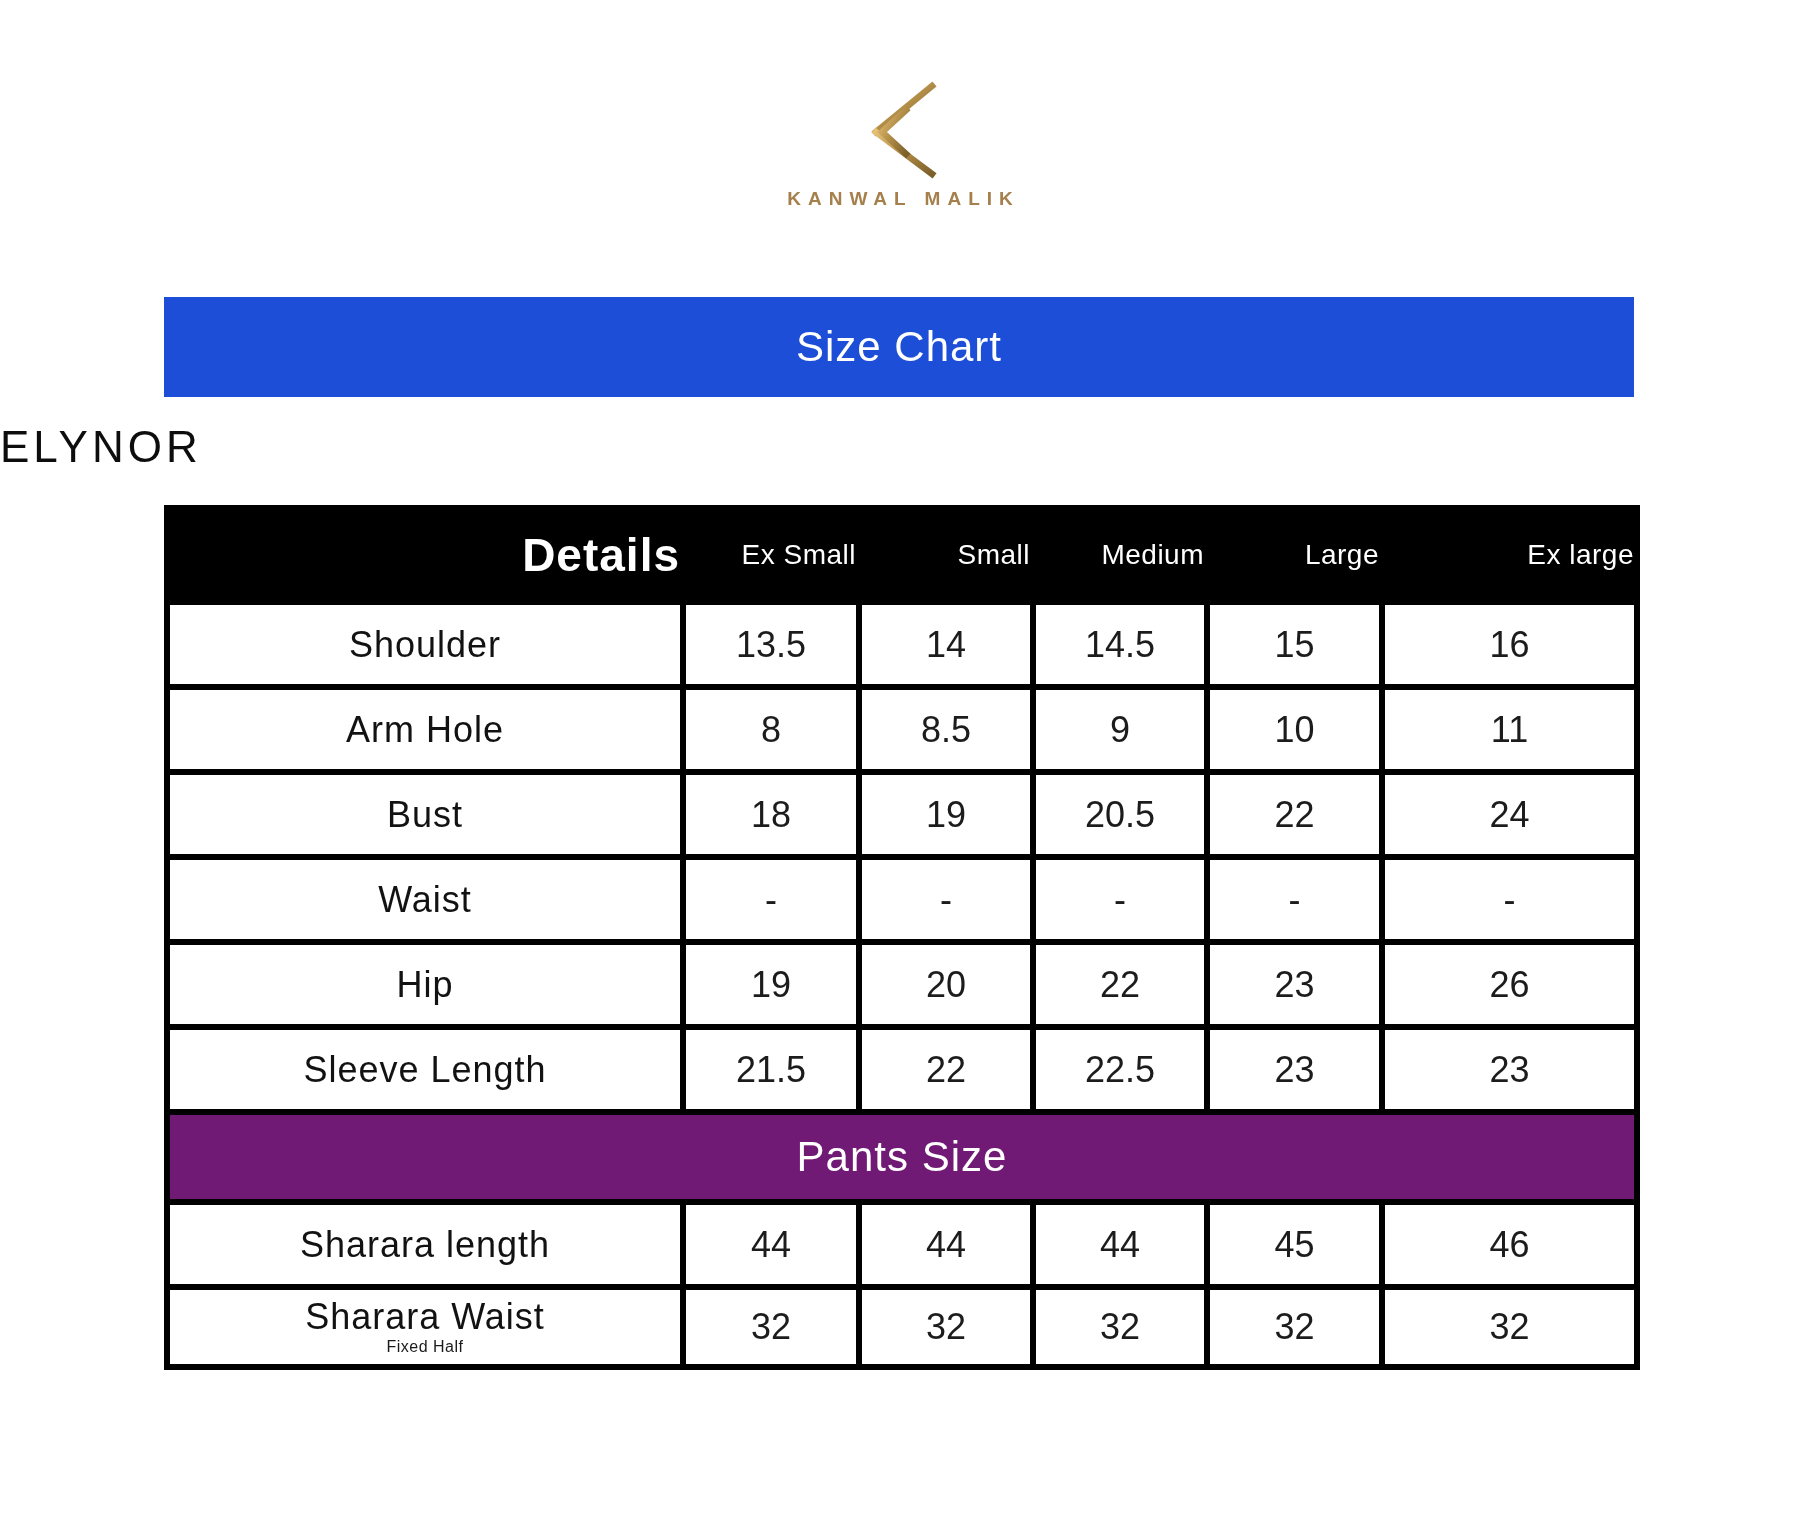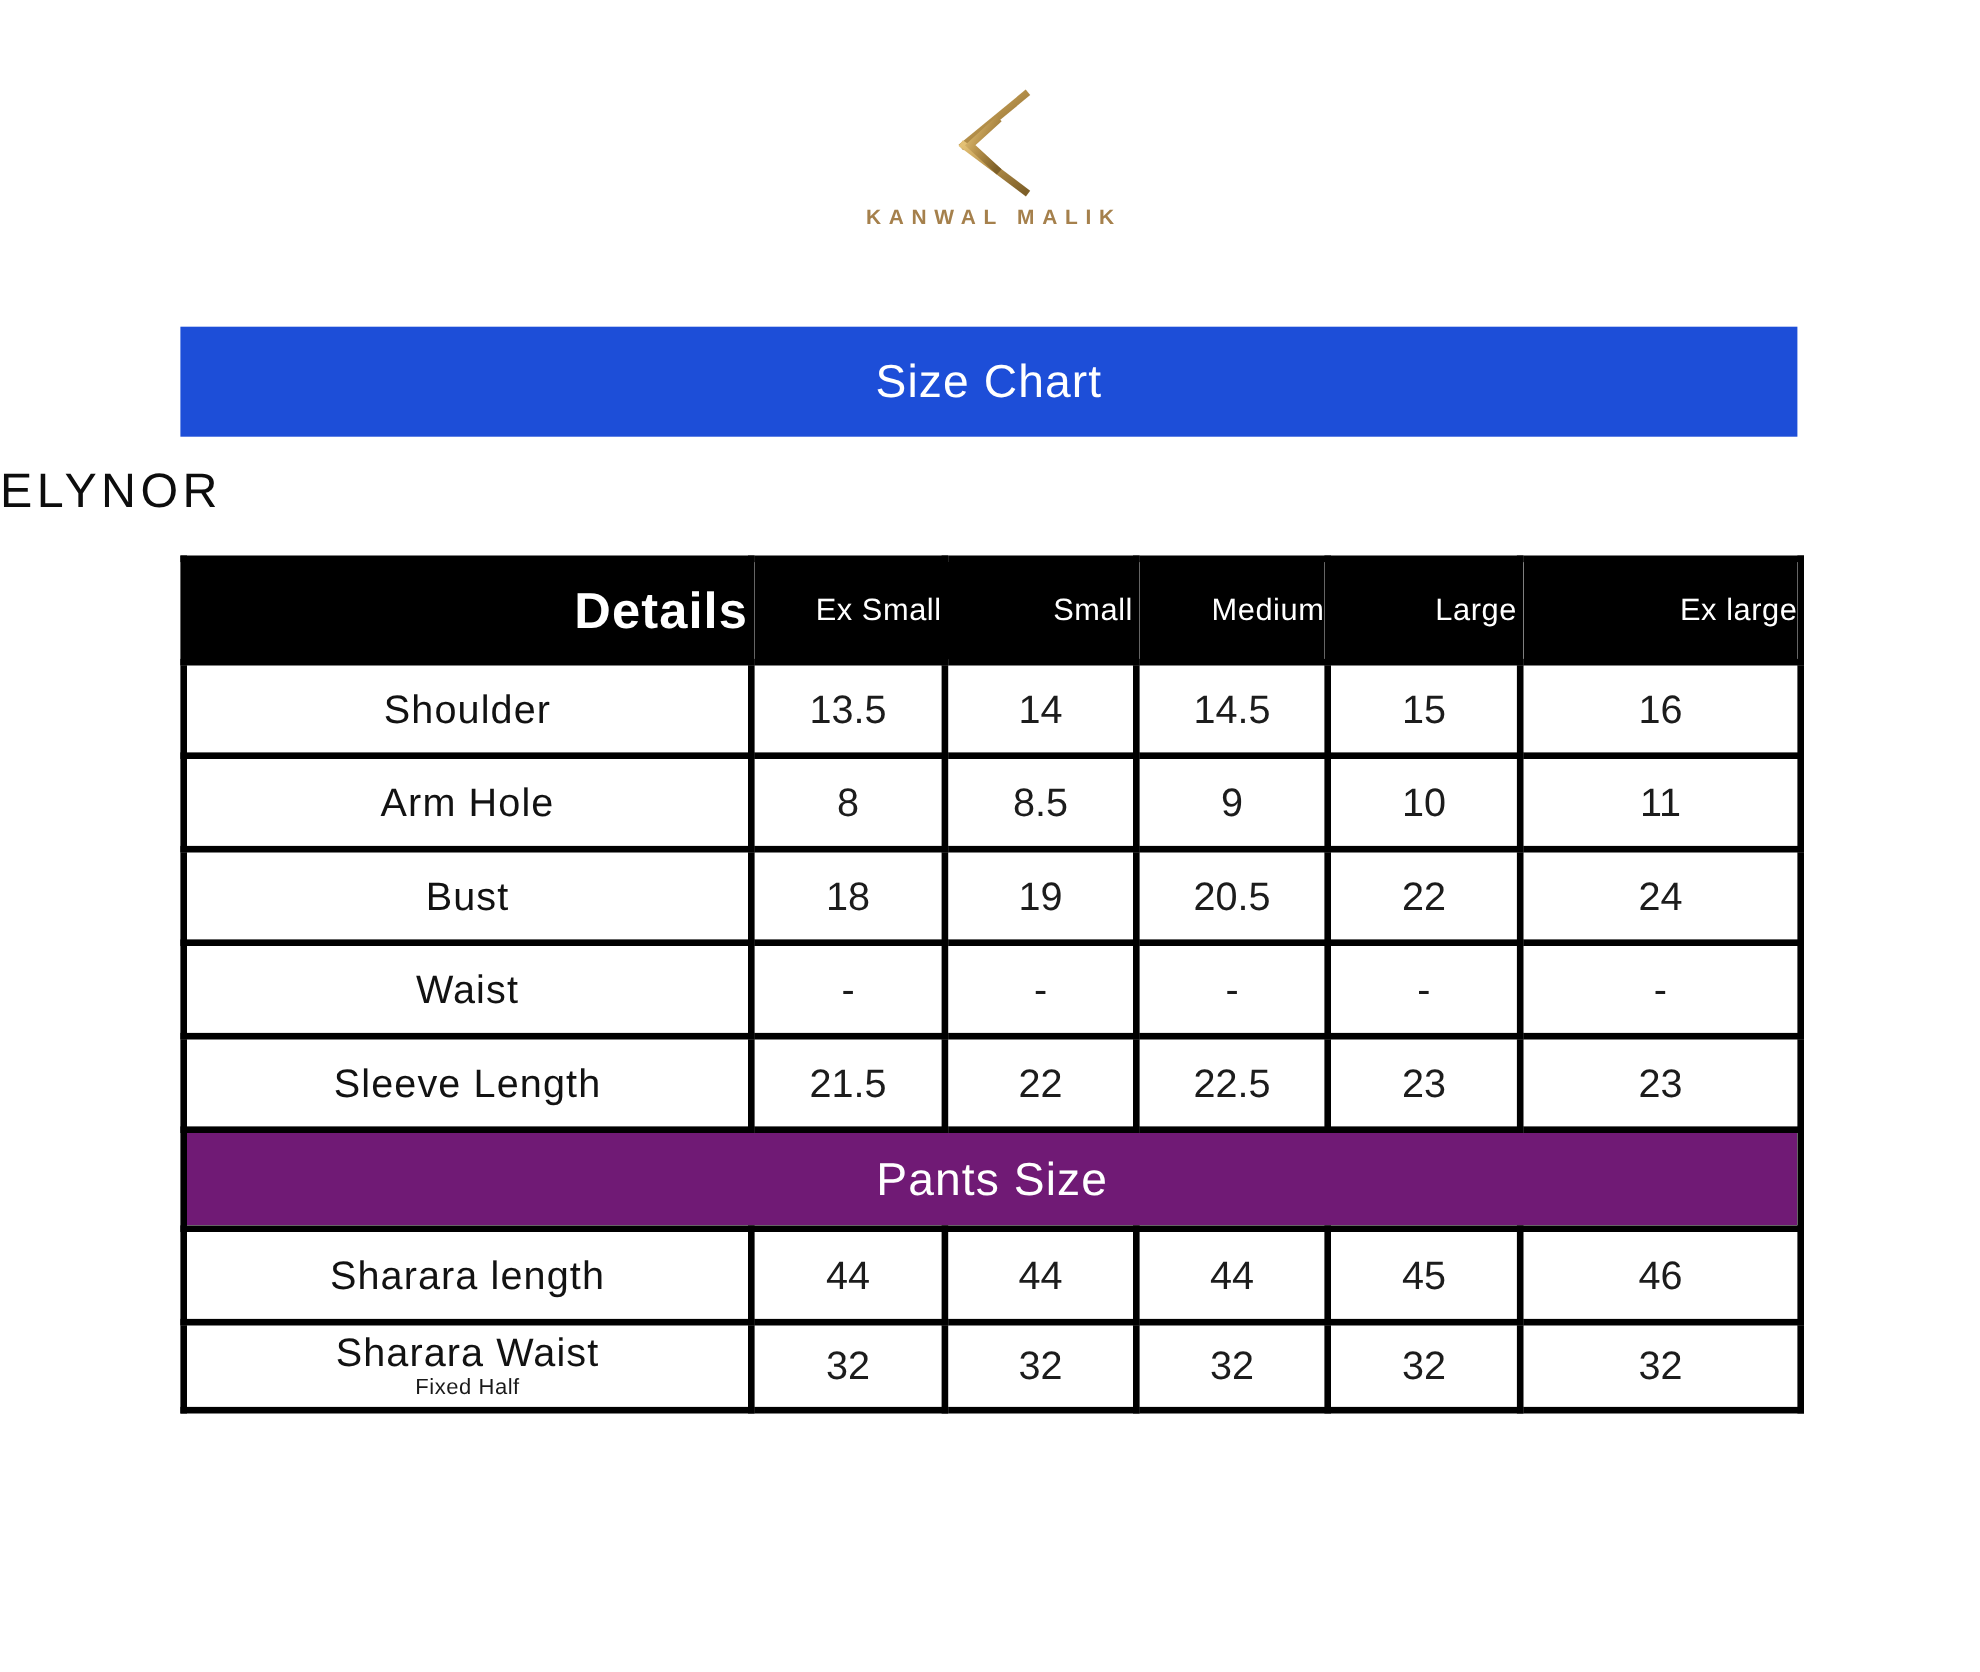--- a/index.html
+++ b/index.html
@@ -117,21 +117,21 @@
     background:#701a75;
     color:#ffffff;
     height:84px;
     font-size:42px;
     font-weight:400;
     letter-spacing:1px;
   }
   tr.last-row td{height:74px;}
   td.row-label .sub{
     display:block;
-    font-size:20px;
+    font-size:16px;
     font-weight:400;
     letter-spacing:0.5px;
     margin-top:2px;
     color:#1a1a1a;
   }
   td.row-label .main{display:block;line-height:1.05;}
 </style>
 </head>
 <body>
 
@@ -210,20 +210,28 @@
       </tr>
       <tr>
         <td class="row-label">Waist</td>
         <td class="row-val">-</td>
         <td class="row-val">-</td>
         <td class="row-val">-</td>
         <td class="row-val">-</td>
         <td class="row-val">-</td>
       </tr>
       <tr>
+        <td class="row-label">Hip</td>
+        <td class="row-val">19</td>
+        <td class="row-val">20</td>
+        <td class="row-val">22</td>
+        <td class="row-val">23</td>
+        <td class="row-val">26</td>
+      </tr>
+      <tr>
         <td class="row-label">Sleeve Length</td>
         <td class="row-val">21.5</td>
         <td class="row-val">22</td>
         <td class="row-val">22.5</td>
         <td class="row-val">23</td>
         <td class="row-val">23</td>
       </tr>
       <tr class="section-row">
         <td colspan="6">Pants Size</td>
       </tr>

